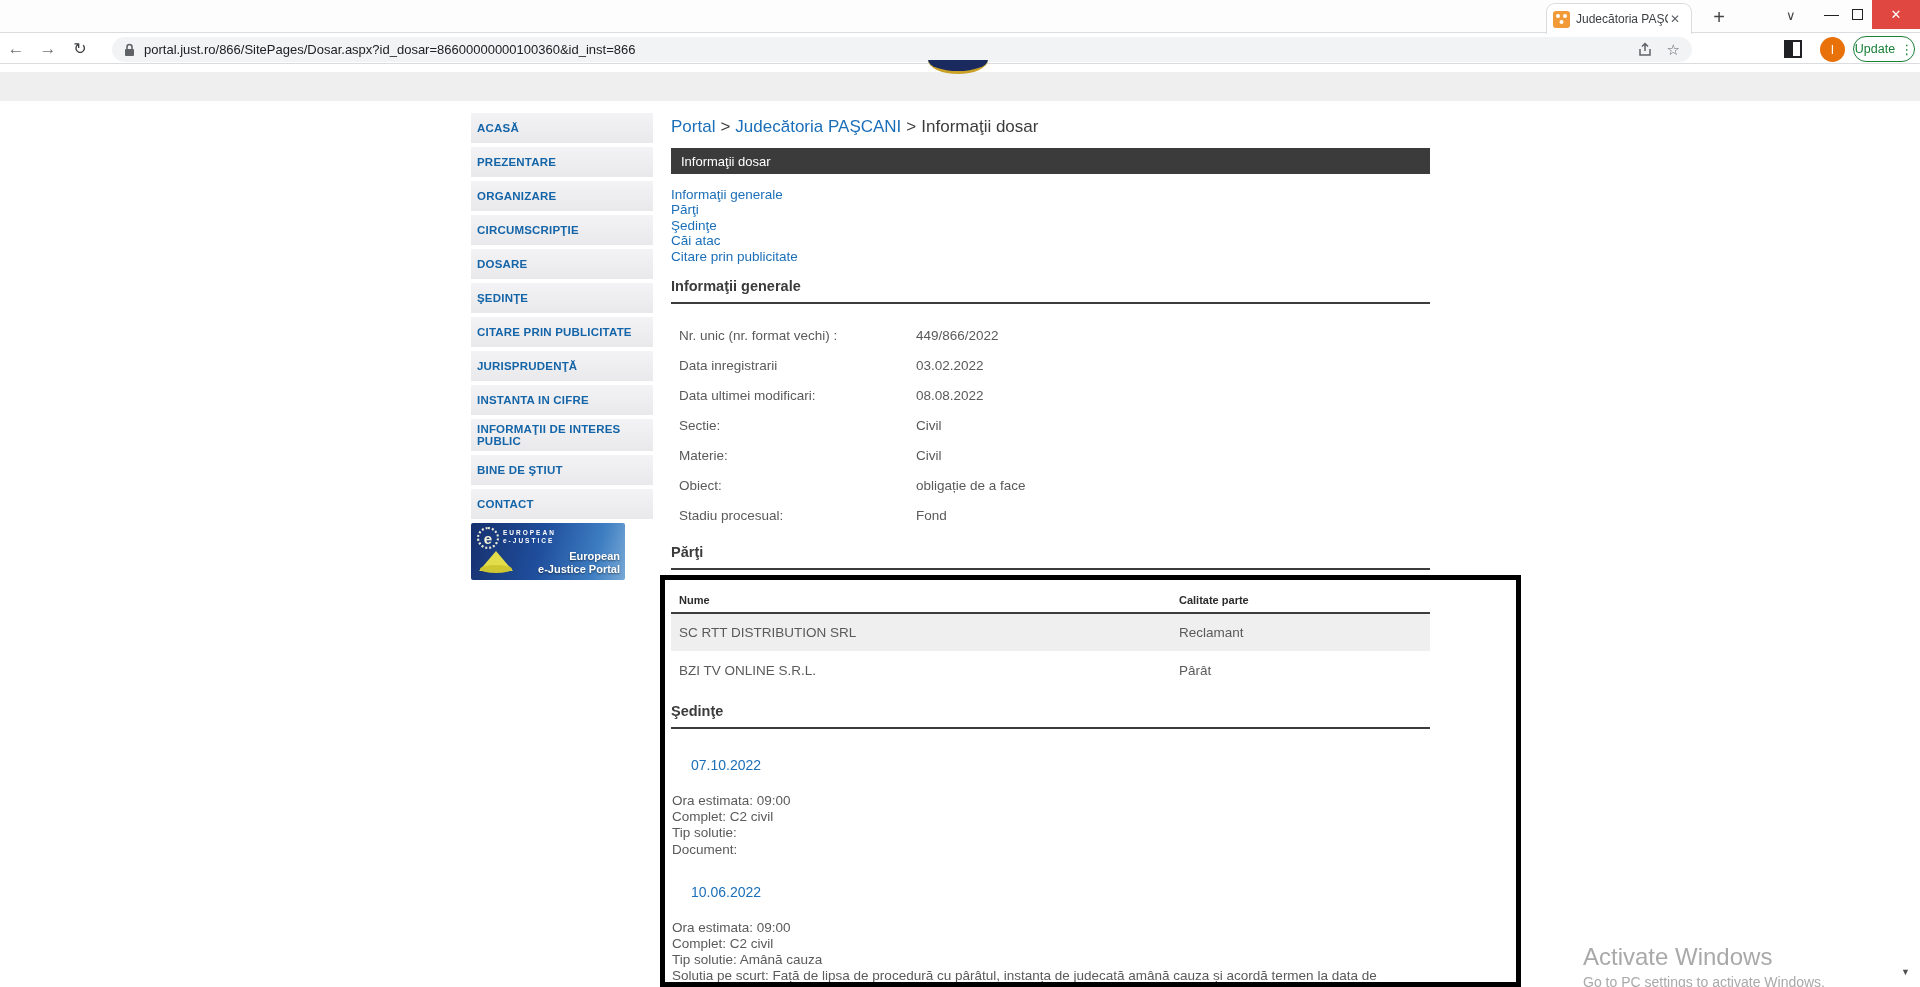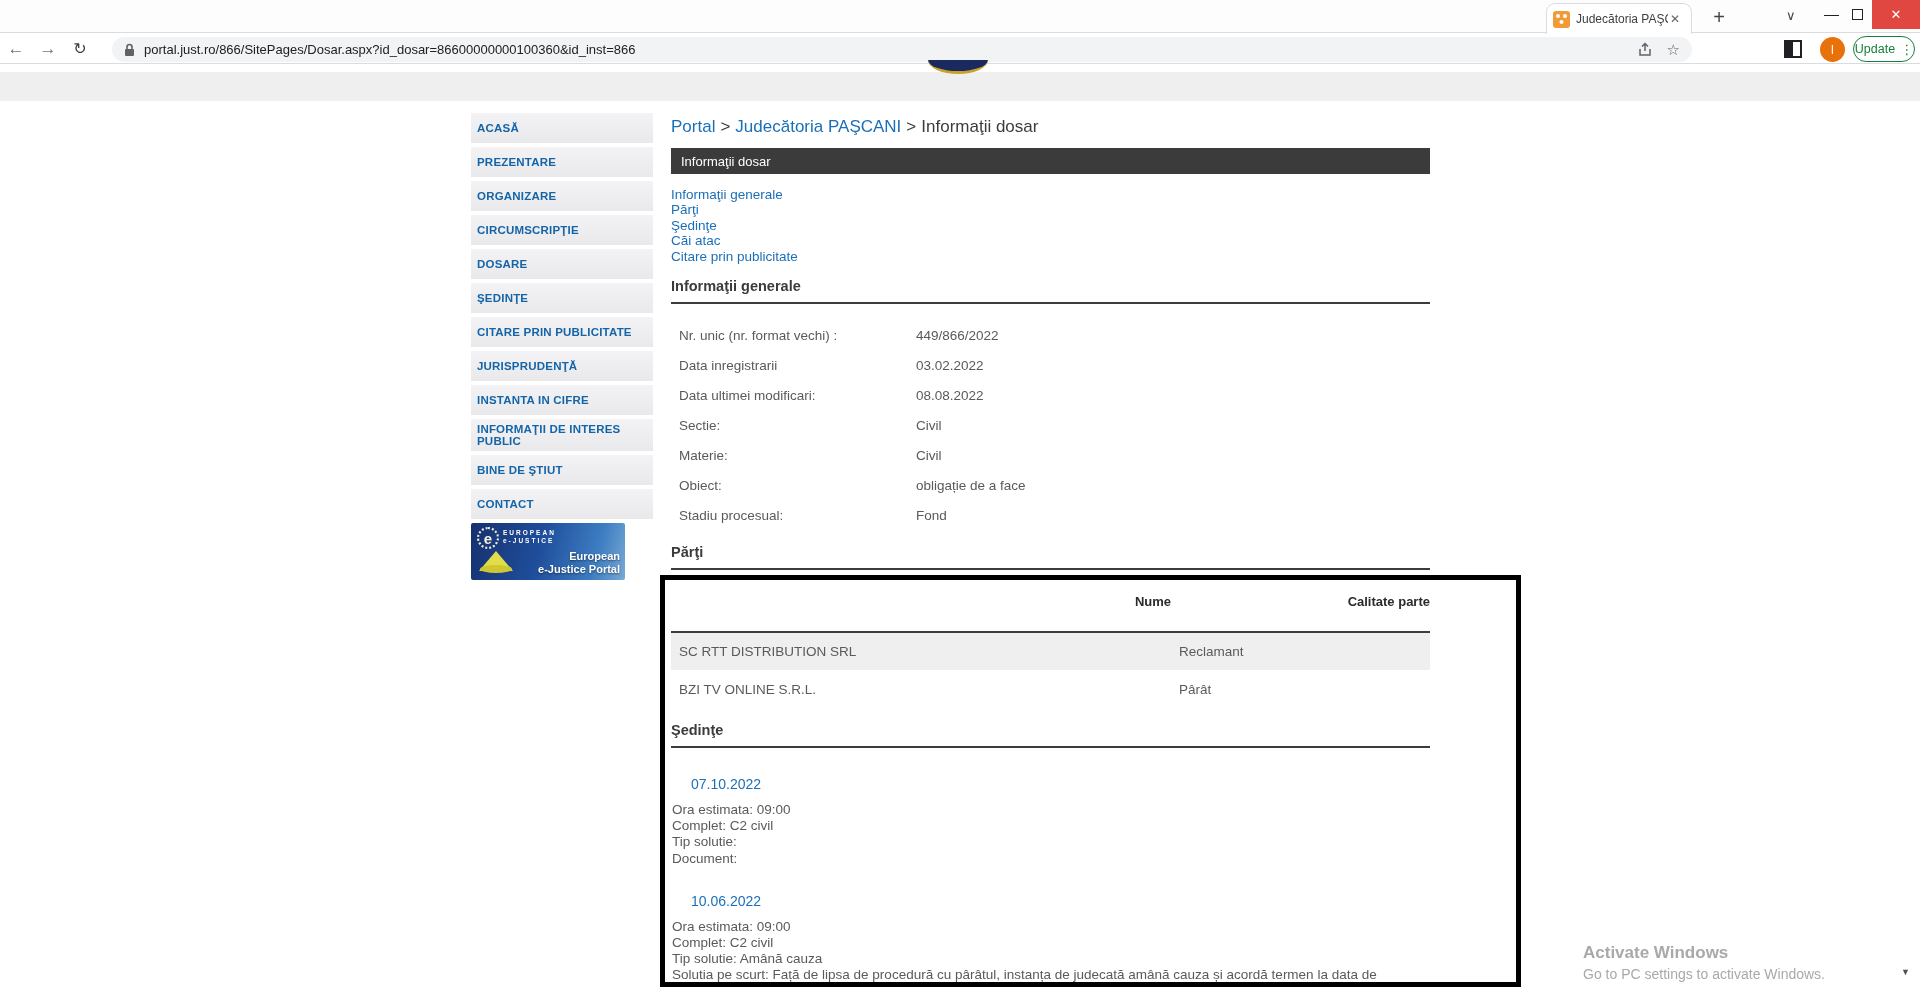--- a/index.html
+++ b/index.html
@@ -64,33 +64,33 @@
   .banner { margin-top:11px; height:26px; background:#3B3B3B; color:#fff; font-size:13px;
             display:flex; align-items:center; padding-left:10px; }
   .qlinks { margin-top:13px; }
   .qlinks div { font-size:13.5px; line-height:15.4px; }
   .qlinks a { color:#1B6FB8; text-decoration:none; cursor:pointer; }
   .sec-head { margin-top:14px; font-size:14.5px; font-weight:bold; color:#3B3B3B; padding:0 0 8px 0; border-bottom:2px solid #3C3C3C; }
   .fields { margin-top:16px; }
   .frow { display:flex; height:30px; align-items:center; padding-left:8px; font-size:13.5px; color:#5A5A5C;gap:48px; }
   .flabel { width:189px; flex:0 0 auto; }
   table.parties { margin-top:20px; width:759px; border-collapse:collapse; font-size:13.5px; }
-  table.parties th { text-align:right; color:#2B2B2B; font-size:13px; padding:4px 0 22px 8px; border-bottom:2px solid #3C3C3C; }
+  table.parties th { text-align:left; color:#2B2B2B; font-size:11px; padding:4px 0 6px 8px; border-bottom:2px solid #3C3C3C; }
   table.parties td { color:#5A5A5C; padding:7px 0 7px 8px; height:38px; }
   table.parties tr.odd { background:#EFEFEF; }
   th.col-name, td.col-name { width:500px; }
   .hearing-date { margin-top:28px; font-size:14px; color:#1B6FB8; cursor:pointer;margin-left:20px; }
   .hearing-date.second { margin-top:26px; }
-  .hearing-lines { margin-top:10px; font-size:13.5px; line-height:16.2px; color:#5A5A5C; padding-left:1px; }
+  .hearing-lines { margin-top:20px; font-size:13.5px; line-height:16.2px; color:#5A5A5C; padding-left:1px; }
   
   .anno-box { position:absolute; left:660px; top:511px; width:861px; height:412px; border:5px solid #000;
               pointer-events:none; z-index:40; }
   
   .watermark { position:absolute; left:1583px; top:879px; color:#A9A9A9; z-index:60; }
-  .wm1 { font-size:17px; font-weight:700; }
+  .wm1 { font-size:24px; font-weight:400; }
   .wm2 { font-size:14px; margin-top:3px; }
   .scroll-down { position:absolute; left:1901px; top:903px; font-size:9px; color:#505050; z-index:60; }
 </style>
 </head>
 <body>
 
 <div class="tabstrip">
   <div class="tab">
     <span class="favicon"></span>
     <span class="tab-title">Judecătoria PAŞCANI</span>

